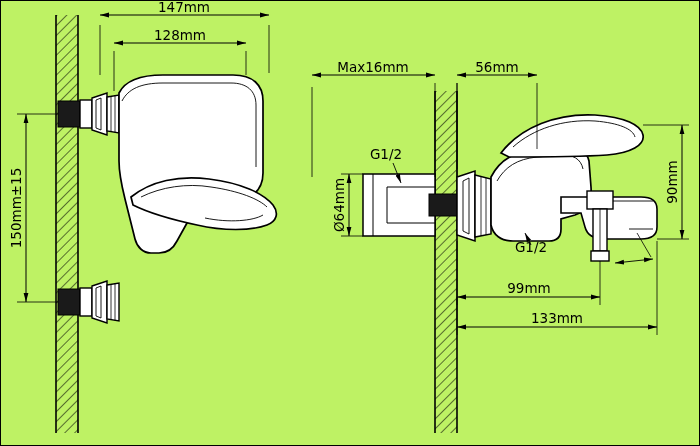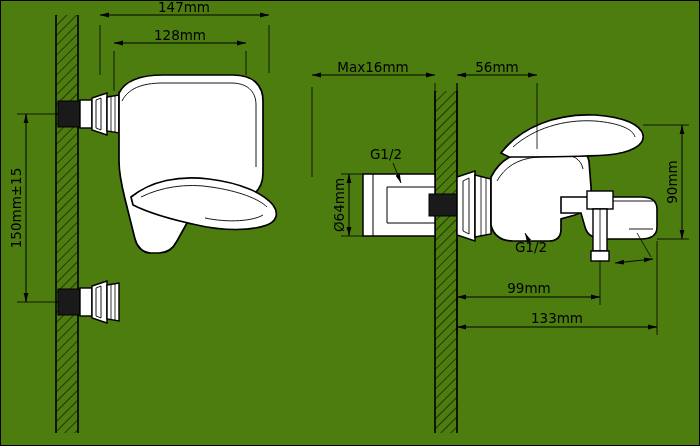--- a/index.html
+++ b/index.html
@@ -12,21 +12,21 @@
     height: 446px;
     font-family: "DejaVu Sans", sans-serif;
     overflow: hidden;
   }
   #sheet {
     position: relative;
     width: 700px;
     height: 446px;
     box-sizing: border-box;
     border: 1px solid #000;
-    background: #4d7c0f;
+    background: #bef264;
   }
   svg.drawing {
     position: absolute;
     left: 0;
     top: 0;
     width: 700px;
     height: 446px;
   }
   text {
     font-family: "DejaVu Sans", sans-serif;

